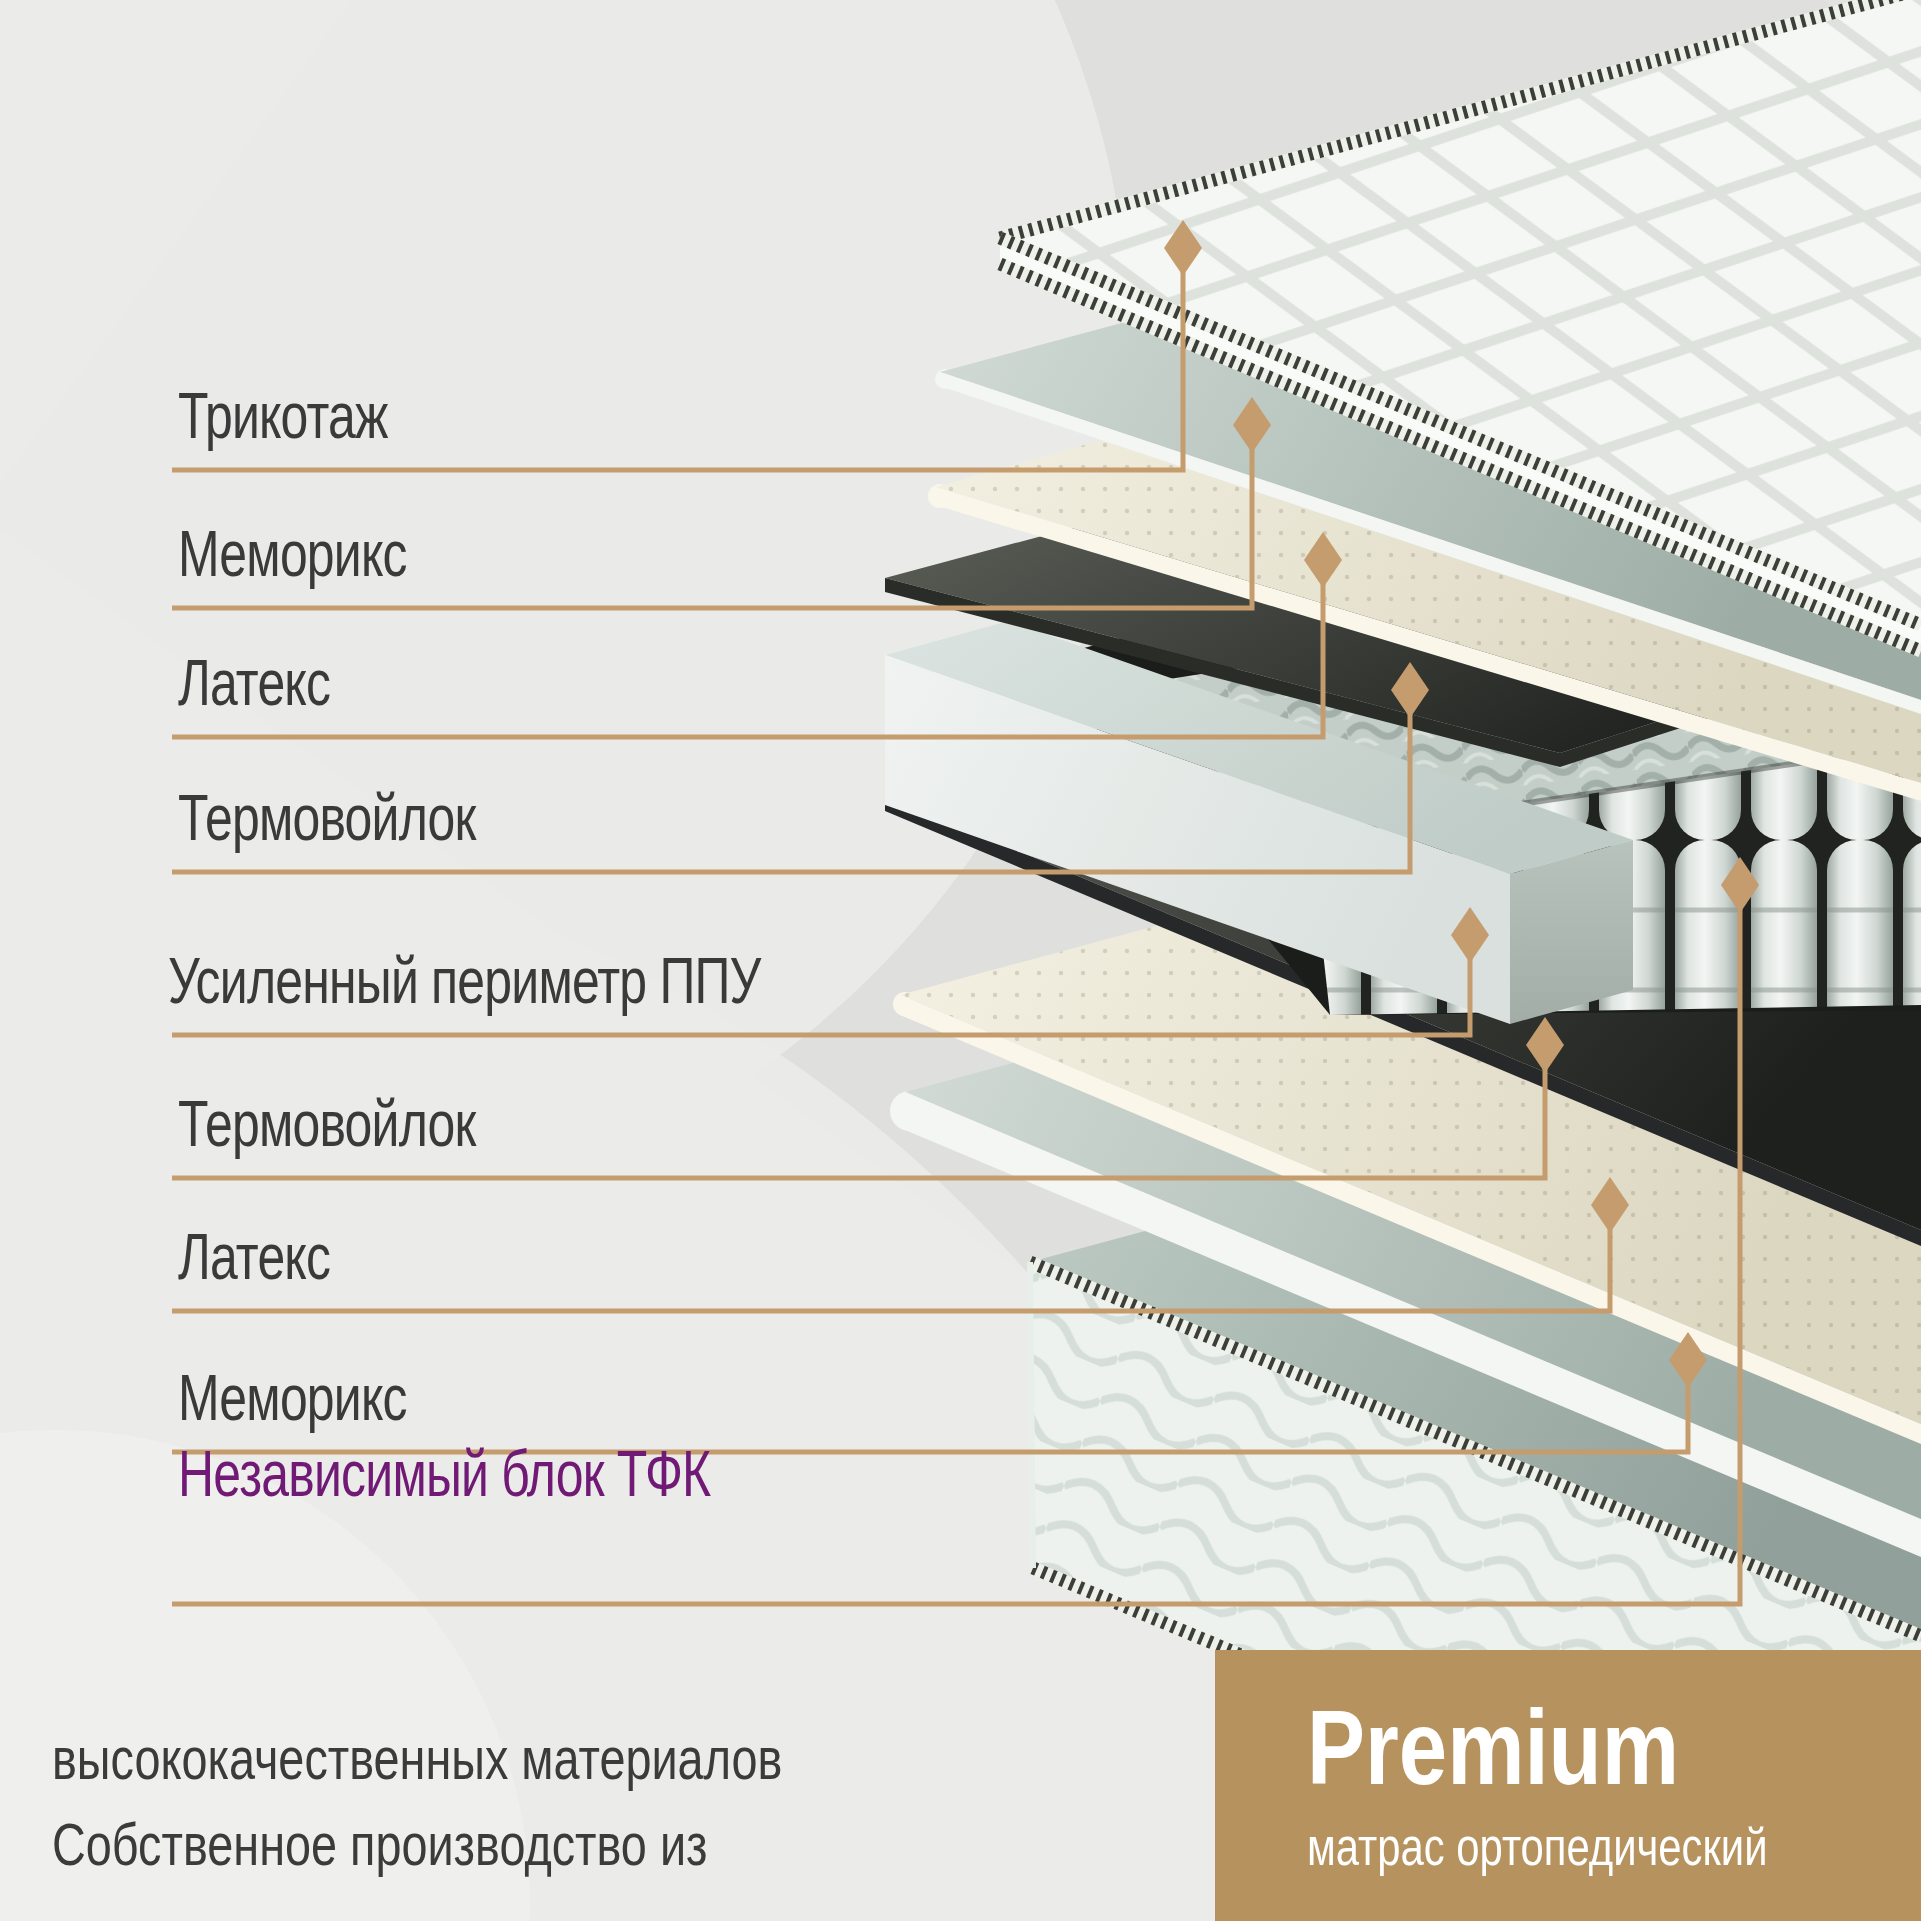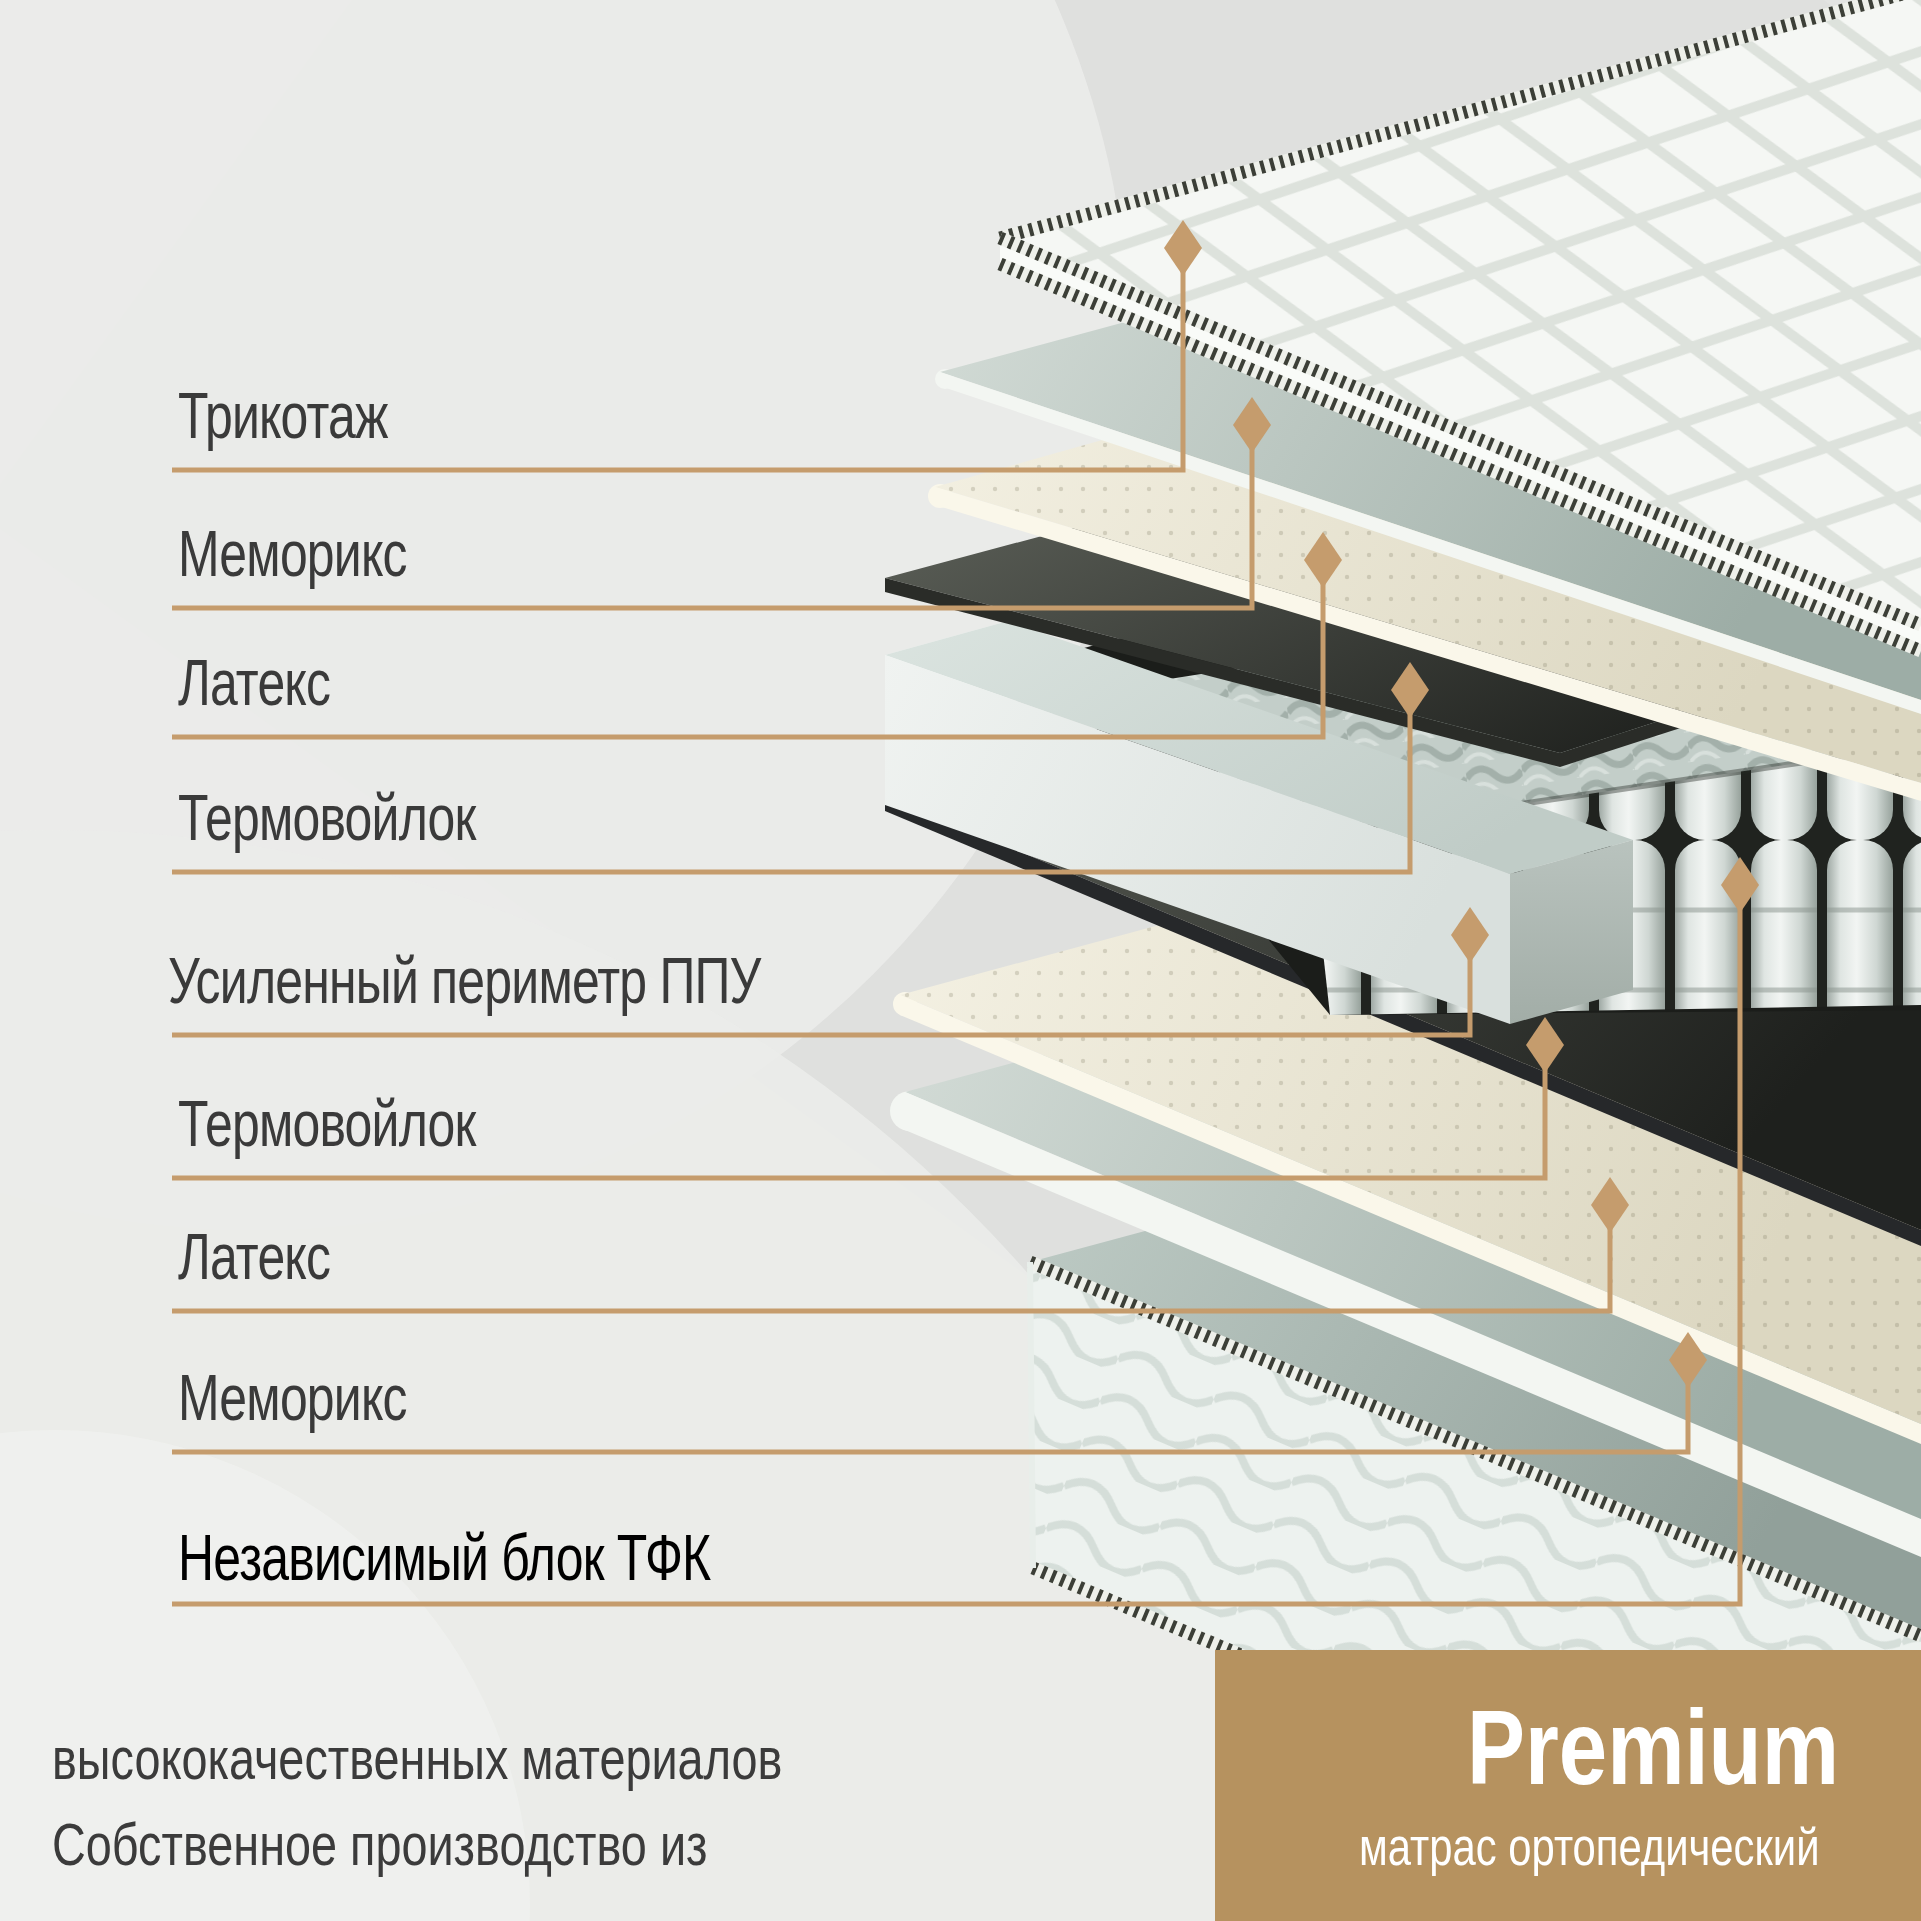--- a/index.html
+++ b/index.html
@@ -195,26 +195,26 @@
 
   <div id="labels">
       <div class="layer-label" style="left: 178px; top: 384px; color: rgb(58, 58, 58);"><span class="cond">Трикотаж</span></div>
       <div class="layer-label" style="left: 178px; top: 522px; color: rgb(58, 58, 58);"><span class="cond">Меморикс</span></div>
       <div class="layer-label" style="left: 178px; top: 651px; color: rgb(58, 58, 58);"><span class="cond">Латекс</span></div>
       <div class="layer-label" style="left: 178px; top: 786px; color: rgb(58, 58, 58);"><span class="cond">Термовойлок</span></div>
       <div class="layer-label" style="left: 168px; top: 949px; color: rgb(58, 58, 58);"><span class="cond">Усиленный периметр ППУ</span></div>
       <div class="layer-label" style="left: 178px; top: 1092px; color: rgb(58, 58, 58);"><span class="cond">Термовойлок</span></div>
       <div class="layer-label" style="left: 178px; top: 1225px; color: rgb(58, 58, 58);"><span class="cond">Латекс</span></div>
       <div class="layer-label" style="left: 178px; top: 1366px; color: rgb(58, 58, 58);"><span class="cond">Меморикс</span></div>
-      <div class="layer-label" style="left: 178px; top: 1526px; color: #000000;"><span class="cond">Независимый блок ТФК</span></div>
+      <div class="layer-label" style="left: 178px; top: 1442px; color: #701a75;"><span class="cond">Независимый блок ТФК</span></div>
     </div>
 
   <div class="note">
     <div><span class="cond">высококачественных материалов</span></div>
     <div><span class="cond">Собственное производство из</span></div>
   </div>
 
-  <div class="badge" id="badge" style="background: rgb(182, 146, 95); color: rgb(255, 255, 255); text-align: right;">
+  <div class="badge" id="badge" style="background: rgb(182, 146, 95); color: rgb(255, 255, 255);">
     <div class="badge-title"><span class="cond2">Premium</span></div>
     <div class="badge-sub"><span class="cond2">матрас ортопедический</span></div>
   </div>
 
 </div>
 
 </body></html>

